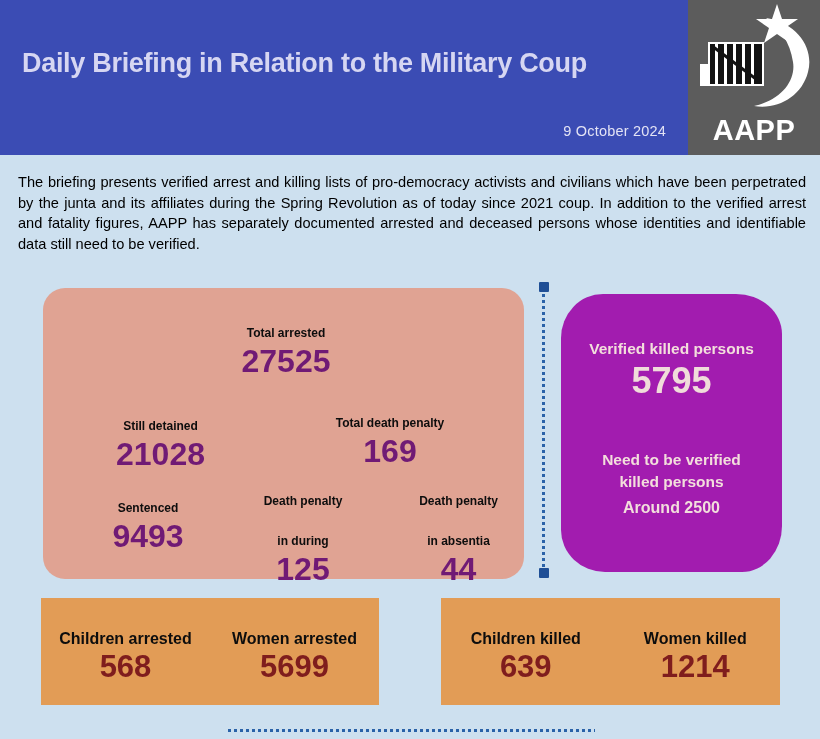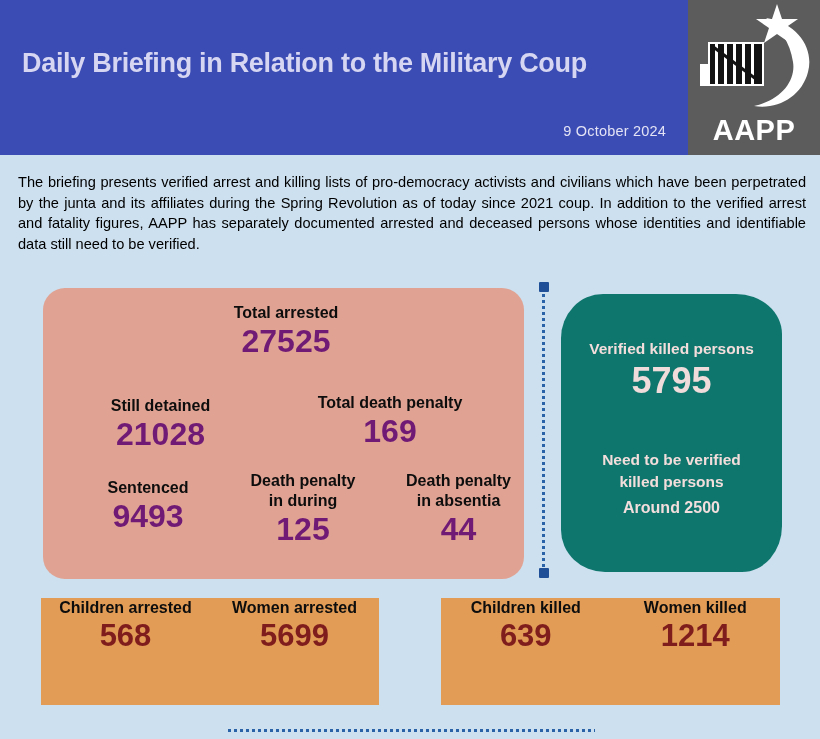--- a/index.html
+++ b/index.html
@@ -96,25 +96,26 @@
     position: absolute;
     left: 43px;
     top: 288px;
     width: 481px;
     height: 291px;
     background: #e0a393;
     border-radius: 22px;
   }
 
   .stat-label {
-    font-size: 16px;
+    font-size: 12px;
     font-weight: bold;
     color: #0d0d0d;
     line-height: 20px;
     white-space: nowrap;
+    margin-top: 20px;
   }
 
   .stat-value {
     font-size: 32px;
     font-weight: bold;
     color: #701a75;
     line-height: 36px;
     white-space: nowrap;
   }
 
@@ -131,21 +132,21 @@
   .s-prisons    { left: 185px; top: 183px; width: 150px; }
   .s-absentia   { left: 343px; top: 183px; width: 145px; }
 
   
   .killed-panel {
     position: absolute;
     left: 561px;
     top: 294px;
     width: 221px;
     height: 278px;
-    background: #0f766e;
+    background: #a21caf;
     border-radius: 42px 46px 40px 44px / 44px 40px 46px 42px;
   }
 
   .killed-label {
     font-size: 15.5px;
     font-weight: bold;
     color: #f3dedc;
     line-height: 22px;
     white-space: nowrap;
   }
@@ -177,20 +178,21 @@
     display: flex;
   }
 
   .orange-left  { left: 41px;  top: 598px; width: 338px; height: 107px; }
   .orange-right { left: 441px; top: 598px; width: 339px; height: 107px; }
 
   .orange-cell {
     flex: 1;
     position: relative;
     text-align: center;
+    padding-top: 31px;
   }
 
   .orange-label {
     font-size: 16px;
     font-weight: bold;
     color: #0d0d0d;
     line-height: 20px;
     white-space: nowrap;
   }
 

